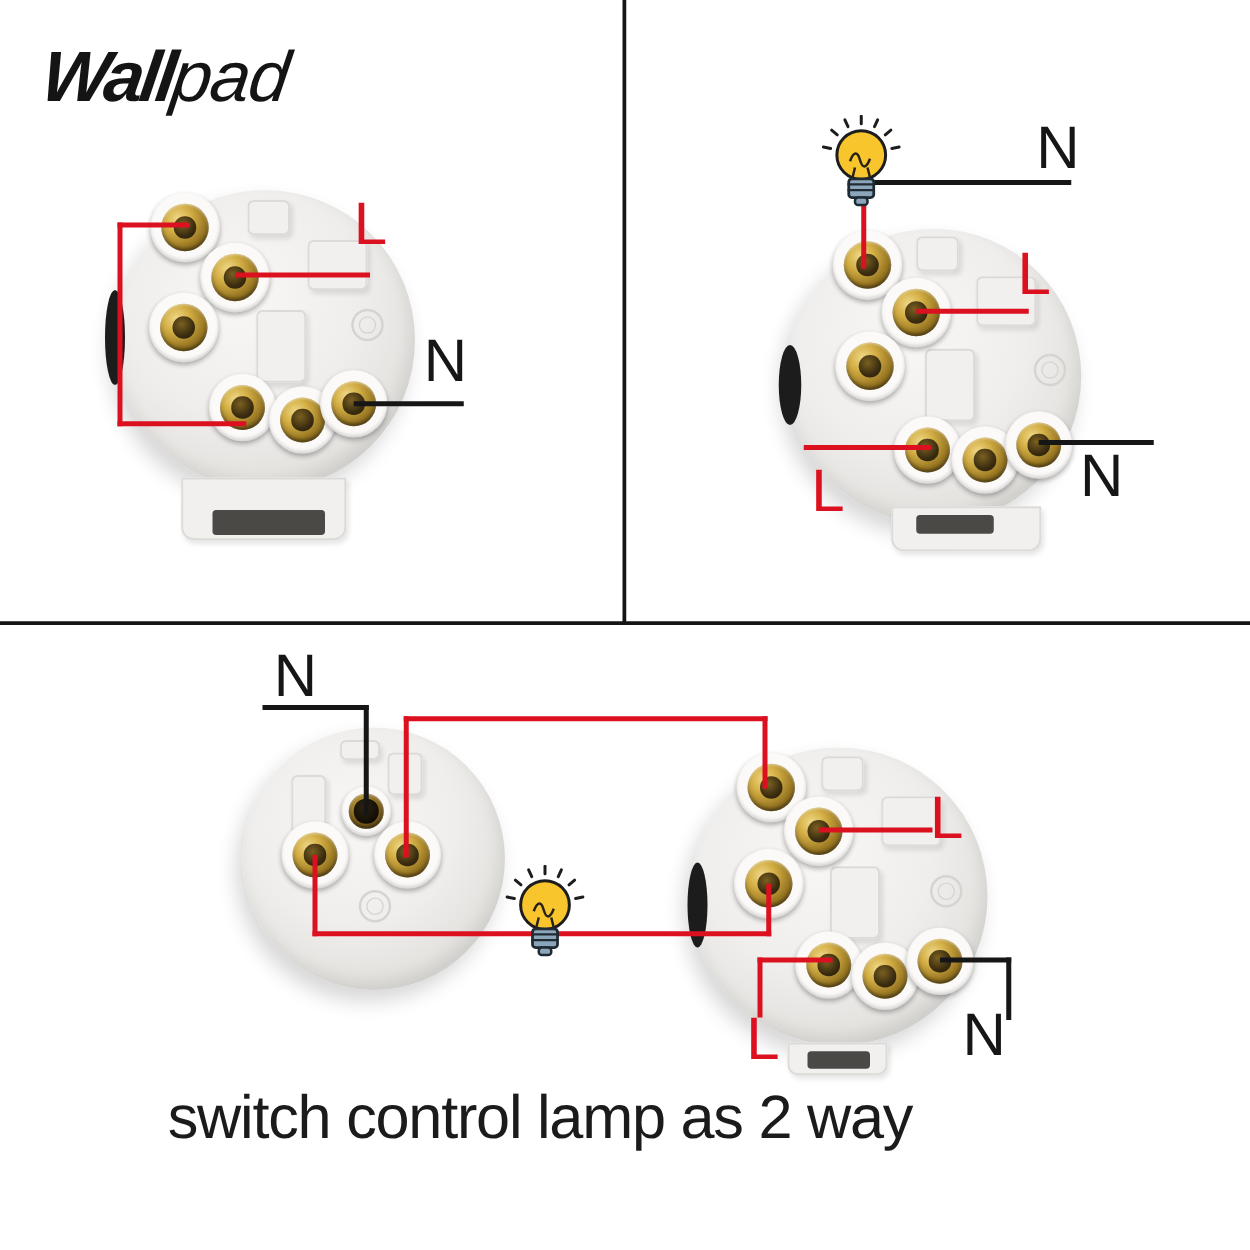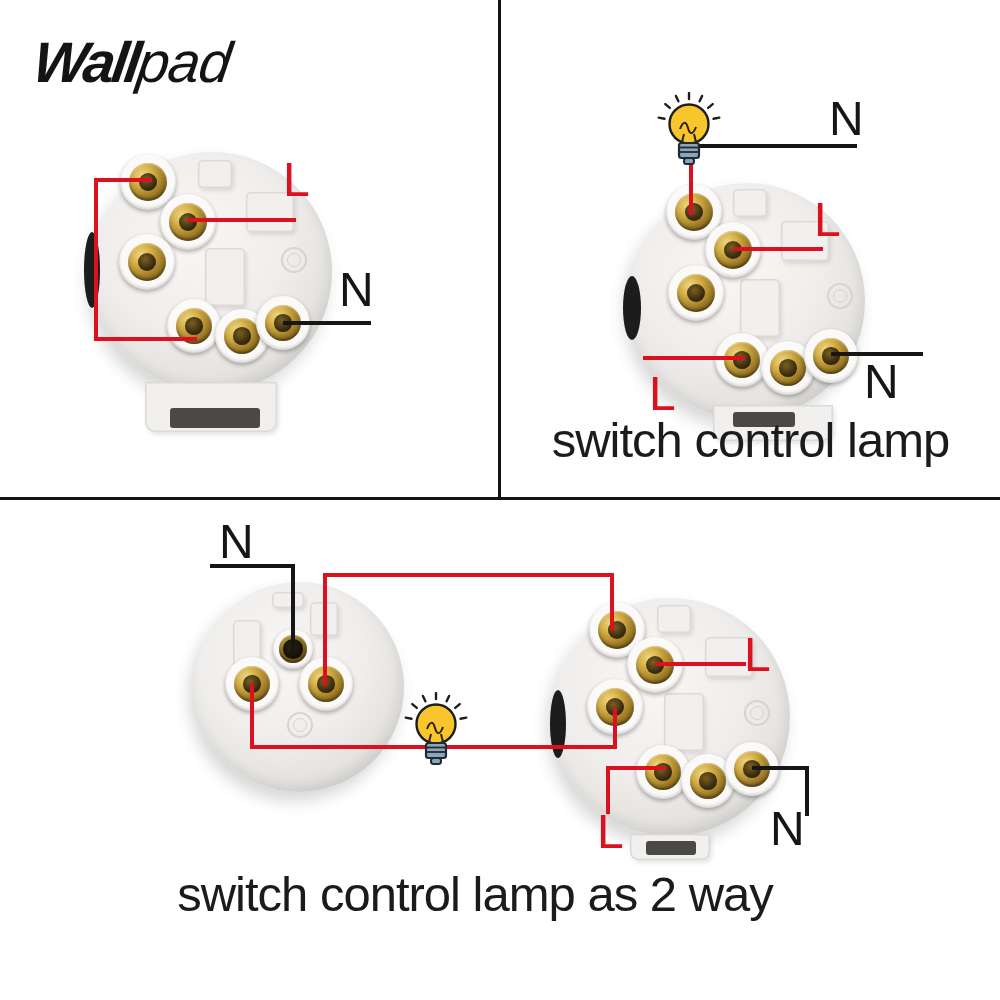--- a/index.html
+++ b/index.html
@@ -133,21 +133,20 @@
     <path d="M26 37 c3 -8 6 -8 8 -1 c2 7 5 7 8 -1 M30 42 l-2 8 M40 42 l2 8" fill="none" stroke="#2a2216" stroke-width="2"></path>
     <rect x="25" y="51" width="20" height="15" rx="2.5" fill="#8ba6ba" stroke="#1f2a33" stroke-width="2.2"></rect>
     <line x1="24" y1="55.5" x2="46" y2="55.5" stroke="#1f2a33" stroke-width="1.8"></line>
     <line x1="24" y1="60" x2="46" y2="60" stroke="#1f2a33" stroke-width="1.8"></line>
     <rect x="30" y="66" width="10" height="6" rx="2.5" fill="#8ba6ba" stroke="#1f2a33" stroke-width="2"></rect>
   </svg>
   <div class="lbl n" style="left:829px; top:95px;">N</div>
   <div class="lbl l" style="left:814px; top:196px;">L</div>
   <div class="lbl l" style="left:649px; top:370px;">L</div>
   <div class="lbl n" style="left:864px; top:358px;">N</div>
-  <div class="caption" style="left:501px; top:416px; width:499px;">switch control lamp</div>
 
   <div class="device" style="left:194px; top:582px; width:210px; height:210px;"></div>
   <div class="mold" style="left:272px; top:592px; width:32px; height:16px;"></div>
   <div class="mold" style="left:233px; top:620px; width:28px; height:48px;"></div>
   <div class="mold" style="left:310px; top:602px; width:28px; height:34px;"></div>
   <div class="ccc" style="left:287px; top:712px; width:22px; height:22px;"></div>
   <div class="term t40 term-dark" style="left:273px; top:629px;"></div>
   <div class="term t54" style="left:225px; top:657px;"></div>
   <div class="term t54" style="left:299px; top:657px;"></div>
 
@@ -194,15 +193,15 @@
     <path d="M26 37 c3 -8 6 -8 8 -1 c2 7 5 7 8 -1 M30 42 l-2 8 M40 42 l2 8" fill="none" stroke="#2a2216" stroke-width="2"></path>
     <rect x="25" y="51" width="20" height="15" rx="2.5" fill="#8ba6ba" stroke="#1f2a33" stroke-width="2.2"></rect>
     <line x1="24" y1="55.5" x2="46" y2="55.5" stroke="#1f2a33" stroke-width="1.8"></line>
     <line x1="24" y1="60" x2="46" y2="60" stroke="#1f2a33" stroke-width="1.8"></line>
     <rect x="30" y="66" width="10" height="6" rx="2.5" fill="#8ba6ba" stroke="#1f2a33" stroke-width="2"></rect>
   </svg>
   <div class="lbl n" style="left:219px; top:518px;">N</div>
   <div class="lbl l" style="left:744px; top:631px;">L</div>
   <div class="lbl l" style="left:597px; top:808px;">L</div>
   <div class="lbl n" style="left:770px; top:805px;">N</div>
-  <div class="caption" style="left:0; top:870px; width:864px;margin-left:43px;">switch control lamp as 2 way</div>
+  <div class="caption" style="left:0; top:870px; width:864px;">switch control lamp as 2 way</div>
 
 </div>
 
 </body></html>

